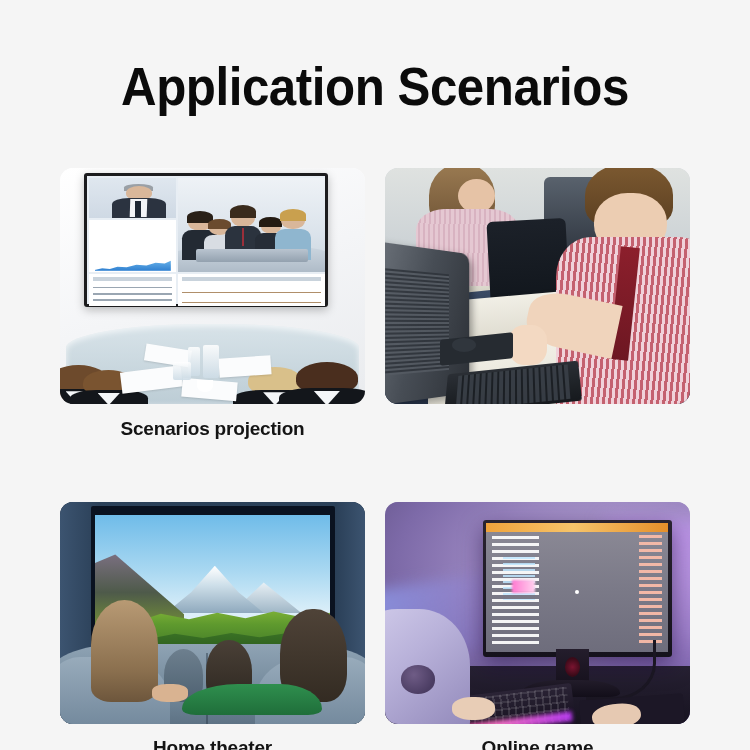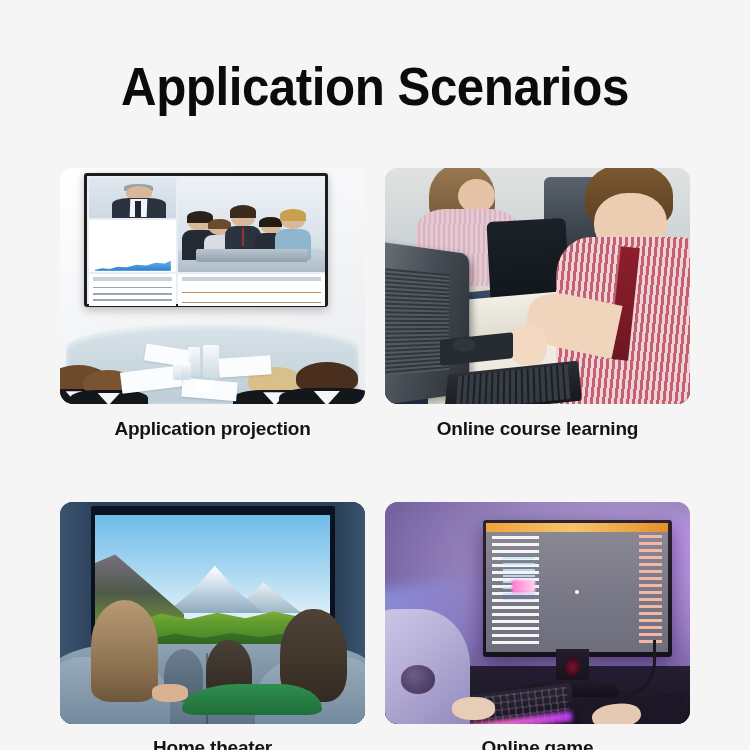--- a/index.html
+++ b/index.html
@@ -710,21 +710,21 @@
 
         <div class="paper pa1"></div>
         <div class="paper pa2"></div>
         <div class="paper pa3"></div>
         <div class="paper pa4"></div>
         <div class="glass gl1"></div>
         <div class="glass gl2"></div>
         <div class="glass gl3"></div>
         <div class="cup"></div>
       </div>
-      <div class="caption">Application projection</div>
+      <div class="caption">Scenarios projection</div>
     </div>
 
     <div class="cell">
       <div class="thumb course">
         <div class="room"></div>
         <div class="floor"></div>
         <div class="bench2"></div>
         <div class="chair2"></div>
 
         <div class="girl">
@@ -748,21 +748,20 @@
 
         <div class="monitor">
           <div class="vents"></div>
         </div>
         <div class="mousepad"></div>
         <div class="mouse"></div>
         <div class="keyboard">
           <div class="keys"></div>
         </div>
       </div>
-      <div class="caption">Online course learning</div>
     </div>
 
     <div class="cell cell-row2">
       <div class="thumb theater">
         <div class="room"></div>
         <div class="wallL"></div>
         <div class="wallR"></div>
 
         <div class="bezel"></div>
         <div class="screen">

